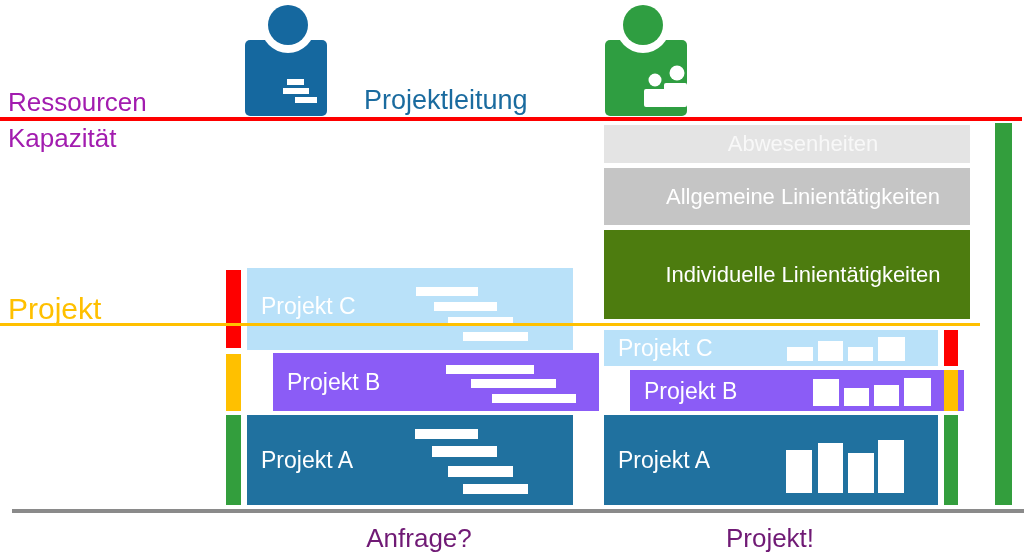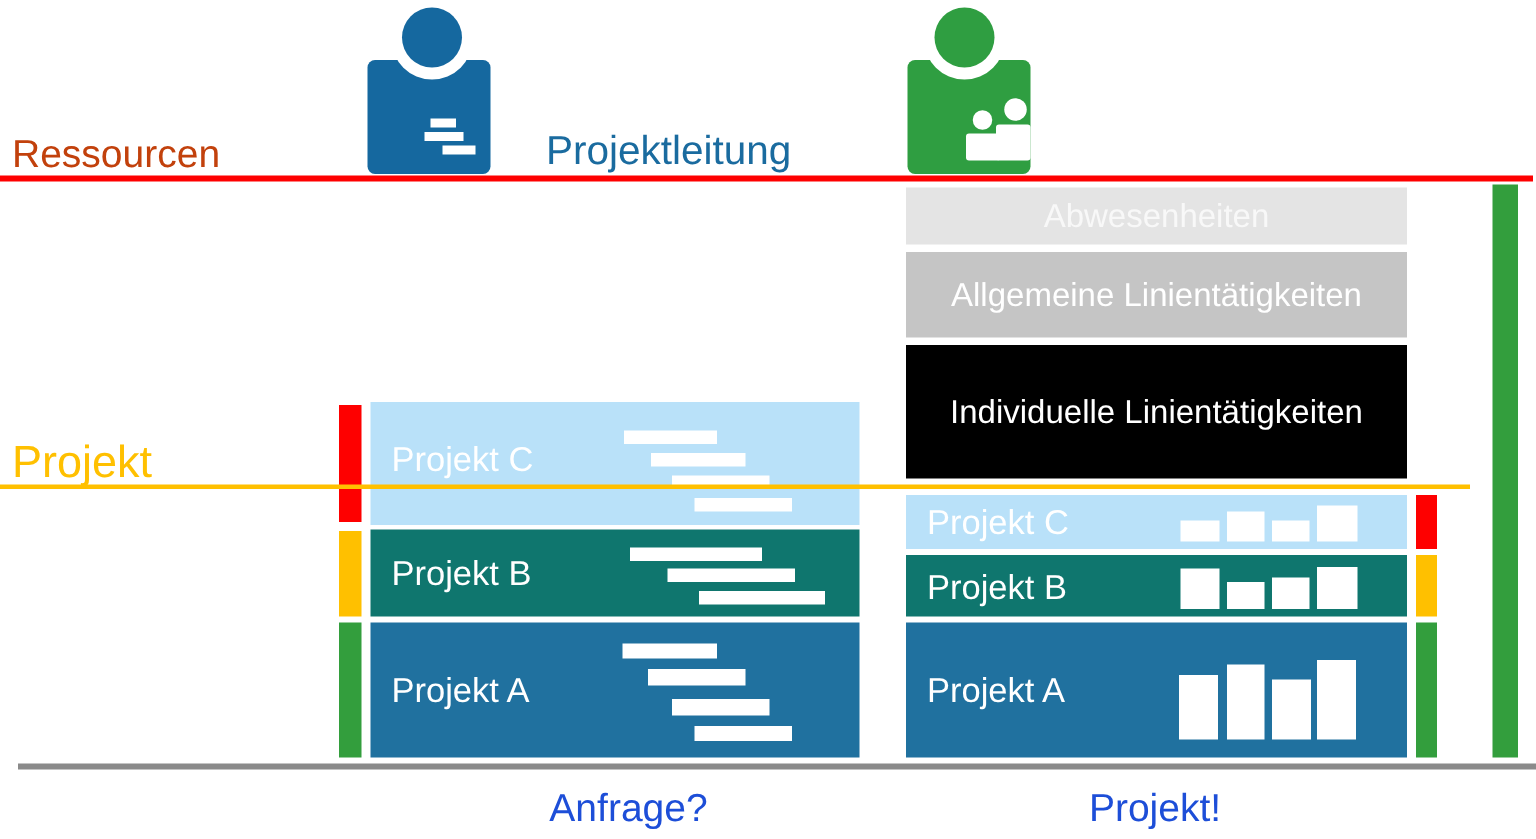--- a/index.html
+++ b/index.html
@@ -2,39 +2,39 @@
 <html><head>
 <meta charset="utf-8">
 <style>
   html,body{margin:0;padding:0;background:#fff;}
   .canvas{
     position:relative;width:1024px;height:559px;overflow:hidden;background:#fff;
     font-family:"Liberation Sans","DejaVu Sans",sans-serif;font-weight:300;
   }
   .abs{position:absolute;}
   .lbl{position:absolute;line-height:1.1;white-space:nowrap;}
-  .lbl-red{color:#c2410c;font-size:26px;}
+  .lbl-red{color:#a21caf;font-size:26px;}
   .lbl-gold{color:#ffc000;font-size:30px;}
   .lbl-blue{color:#1a6b9f;font-size:27px;margin-left:24px;}
   .lbl-green{color:#2f9e41;font-size:27px;}
-  .lbl-gray{color:#1d4ed8;font-size:26px;transform:translateX(-50%);text-align:center;}
+  .lbl-gray{color:#701a75;font-size:26px;transform:translateX(-50%);text-align:center;}
   .h-line{position:absolute;z-index:6;}
   .line-red{left:0;top:117px;width:1022px;height:4px;background:#fe0000;}
   .line-gold{left:0;top:323px;width:980px;height:3px;background:#ffc000;}
   .line-base{left:12px;top:509px;width:1012px;height:4px;background:#8a8a8a;}
-  .gray-box{position:absolute;left:604px;width:334px;display:flex;align-items:center;justify-content:center;font-size:22px;z-index:1;}
+  .gray-box{position:absolute;left:604px;width:334px;display:flex;align-items:center;justify-content:center;font-size:22px;z-index:1;padding-left:32px;}
   .gb-0{top:125px;height:38px;background:#e4e4e4;color:#f8f8f8;}
   .gb-1{top:168px;height:57px;background:#c5c5c5;color:#fff;}
-  .gb-2{top:230px;height:89px;background:#000000;color:#fff;}
+  .gb-2{top:230px;height:89px;background:#4d7c0f;color:#fff;}
   .proj-box{position:absolute;z-index:1;overflow:hidden;}
   .proj-box .plabel{position:absolute;left:14px;color:#fff;font-size:23px;line-height:1;}
   .left-col{left:247px;width:326px;}
   .right-col{left:604px;width:334px;}
   .c-light{background:#b9e1f9;}
-  .c-mid{background:#0f766e;}
+  .c-mid{background:#8b5cf6;margin-left:26px;}
   .c-dark{background:#20719f;}
   .bar{position:absolute;background:#fff;}
   .indicator{position:absolute;z-index:2;}
   .ind-left{left:226px;width:15px;}
   .ind-right{left:944px;width:14px;}
   .i-red{background:#fe0000;}
   .i-gold{background:#ffc000;}
   .i-green{background:#339e3d;}
   .green-wall{position:absolute;left:995px;top:123px;width:17px;height:382px;background:#339e3d;z-index:2;}
   .person{position:absolute;top:4px;width:86px;height:112px;}
@@ -59,20 +59,21 @@
     <circle cx="52" cy="76" r="6.5" fill="#ffffff"></circle>
     <rect x="41" y="85" width="23" height="18" rx="2" fill="#ffffff"></rect>
     <circle cx="74" cy="69" r="7.5" fill="#ffffff"></circle>
     <rect x="61" y="79" width="23" height="24" rx="2" fill="#ffffff"></rect>
   </svg>
 
   <div class="lbl lbl-blue" style="left:340px;top:86px">Projektleitung</div>
 
   <div class="lbl lbl-red" style="left:8px;top:88px">Ressourcen</div>
   <div class="h-line line-red"></div>
+  <div class="lbl lbl-red" style="left:8px;top:124px">Kapazität</div>
 
   <div class="lbl lbl-gold" style="left:8px;top:292px">Projekt</div>
   <div class="h-line line-gold"></div>
 
   <div class="gray-box gb-0">
     <span>Abwesenheiten</span>
   </div>
   <div class="gray-box gb-1">
     <span>Allgemeine Linientätigkeiten</span>
   </div>

